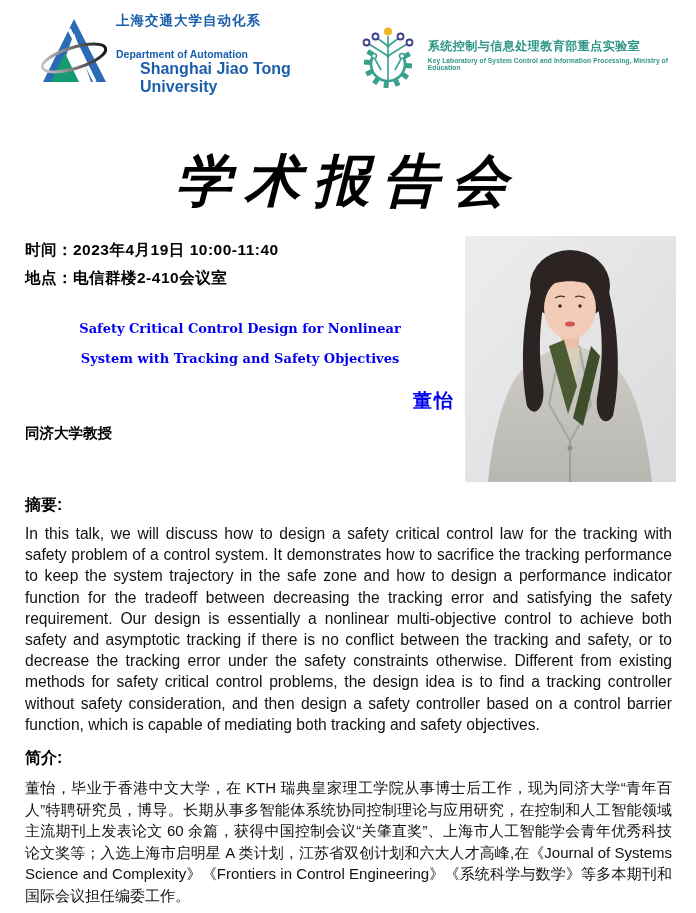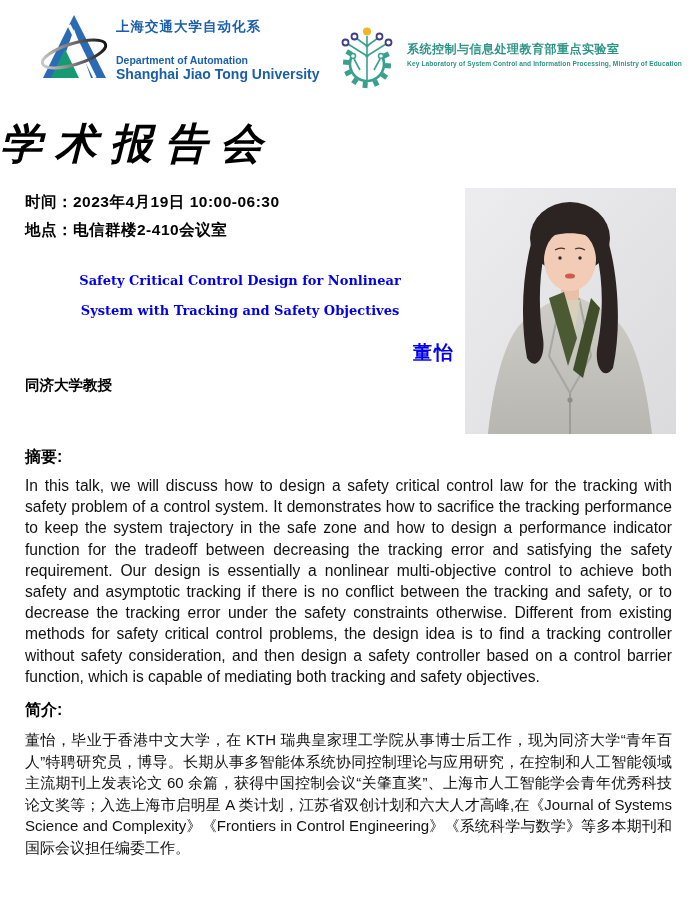--- a/index.html
+++ b/index.html
@@ -15,31 +15,31 @@
   
   .header {
     display: flex; justify-content: space-between; align-items: flex-start;
     padding: 12px 14px 0 38px;
   }
   .logo-block { display: flex; align-items: center; }
   .logo-block svg { flex: 0 0 auto; }
   .sjtu-text { margin-left: 6px; color: #1B5FAB; }
   .sjtu-text .cn { font-size: 13.5px; font-weight: bold; letter-spacing: 1px; }
   .sjtu-text .en1 { font-size: 10.5px; font-weight: bold; margin-top: 18px; }
-  .sjtu-text .en2 { font-size: 14px; font-weight: bold; }
+  .sjtu-text .en2 { font-size: 16px; font-weight: bold; margin-left: 24px; }
   .lab-text { margin-left: 5px; color: #2E9585; }
   .lab-text .cn { font-size: 12px; font-weight: bold; letter-spacing: 0.5px; }
   .lab-text .en { font-size: 6.6px; font-weight: bold; margin-top: 2px; letter-spacing: 0.1px; }
 
   
   .banner {
-    margin-top: 20px;
-    text-align: left;
+    margin-top: 48px;
+    text-align: center;
     font-family: cursive;
-    font-size: 42px;
+    font-size: 56px;
     font-weight: bold;
     font-style: italic;
     letter-spacing: 13px;
     color: #000;
   }
 
   
   .info {
     display: flex;
     margin: 16px 20px 0 25px;
@@ -189,21 +189,21 @@
         <div class="en">Key Laboratory of System Control and Information Processing, Ministry of Education</div>
       </div>
     </div>
 
   </div>
 
   <div class="banner">学术报告会</div>
 
   <div class="info">
     <div class="info-left">
-      <div class="event-line">时间：2023年4月19日  10:00-06:30</div>
+      <div class="event-line">时间：2023年4月19日  10:00-11:40</div>
       <div class="event-line">地点：电信群楼2-410会议室</div>
       <div class="talk-title">
         <div>Safety Critical Control Design for Nonlinear</div>
         <div>System with Tracking and Safety Objectives</div>
       </div>
       <div class="speaker">董怡</div>
       <div class="affiliation">同济大学教授</div>
     </div>
 
     <div class="photo">

